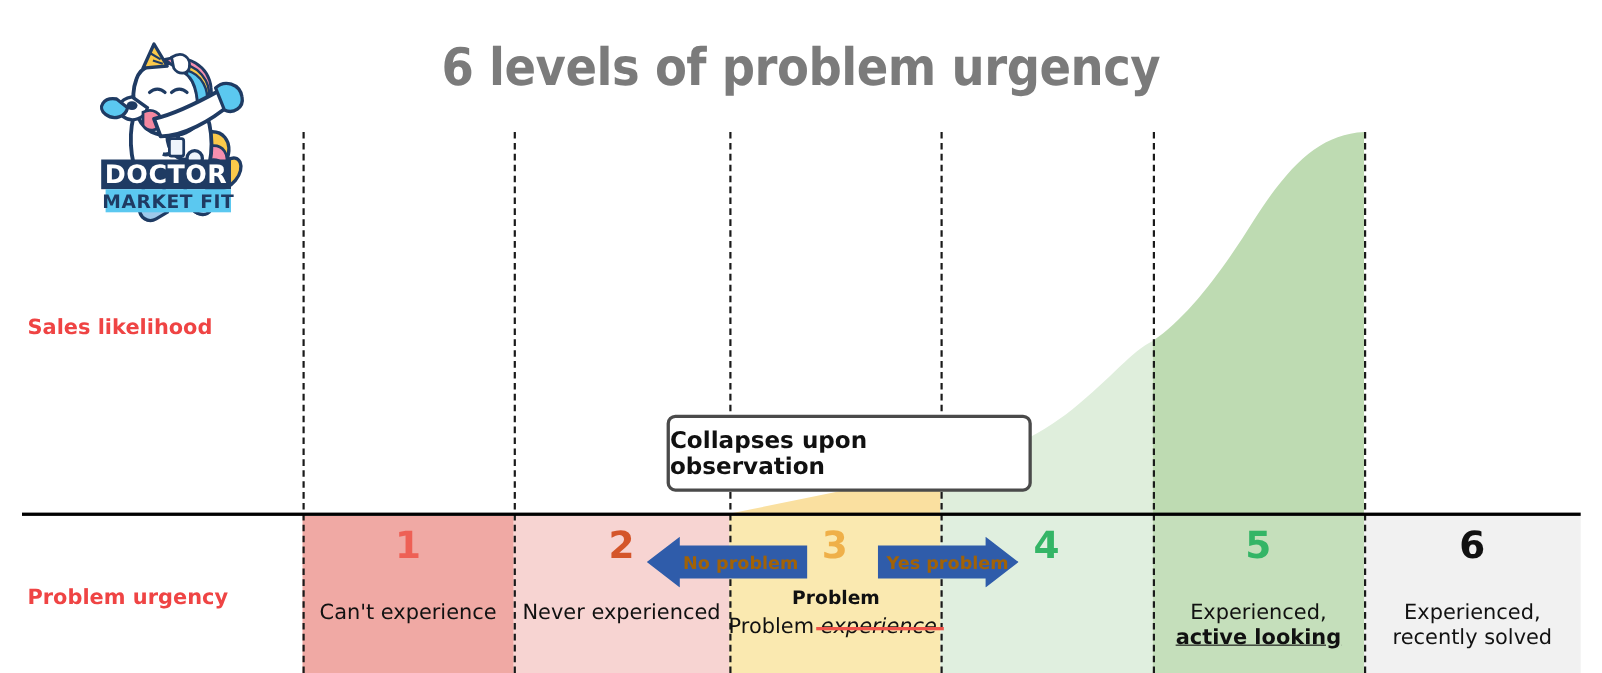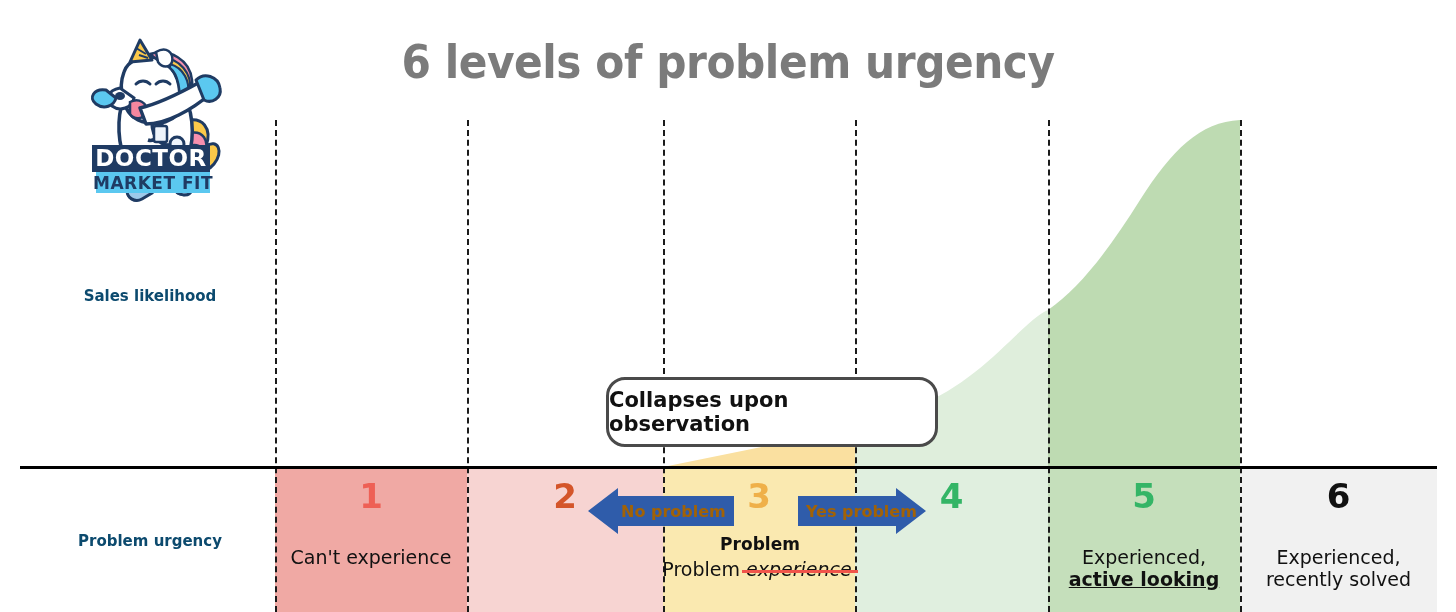--- a/index.html
+++ b/index.html
@@ -50,25 +50,25 @@
     left: 20px;
     top: 466px;
     width: 1417px;
     height: 3px;
     background: #000000;
   }
 
   
   .row-label {
     position: absolute;
-    font-size: 15px;
-    font-weight: 700;
-    color: #0c4a6e;
-    font-family: "DejaVu Sans", sans-serif;
-    text-align: center;
+    font-size: 19px;
+    font-weight: 700;
+    color: #ef4444;
+    font-family: "DejaVu Sans", sans-serif;
+    text-align: left;
     width: 250px;
     left: 25px;
   }
   #lbl-sales { top: 287px; }
   #lbl-urgency { top: 532px; }
 
   
   #cols {
     position: absolute;
     left: 0;
@@ -143,21 +143,21 @@
 
   
   #callout {
     position: absolute;
     left: 606px;
     top: 377px;
     width: 326px;
     height: 64px;
     background: #ffffff;
     border: 3px solid #4a4a4a;
-    border-radius: 19px;
+    border-radius: 8px;
     display: flex;
     align-items: center;
     justify-content: center;
   }
   #callout span {
     font-size: 21px;
     font-weight: 700;
     color: #111111;
     font-family: "DejaVu Sans", sans-serif;
   }
@@ -273,20 +273,21 @@
 
     <div class="col-num" style="left:275px; width:192px; color:#ee6055;">1</div>
     <div class="col-num" style="left:467px; width:196px; color:#d4552a;">2</div>
     <div class="col-num" style="left:663px; width:192px; color:#efb049;">3</div>
     <div class="col-num" style="left:855px; width:193px; color:#34b566;">4</div>
     <div class="col-num" style="left:1048px; width:192px; color:#34b566;">5</div>
     <div class="col-num" style="left:1240px; width:197px; color:#111111;">6</div>
 
     <div class="col-desc" style="left:275px; width:192px;">Can't experience</div>
 
+    <div class="col-desc" style="left:467px; width:196px;">Never experienced</div>
 
     <div class="col-sub" style="left:663px; width:194px;">Problem</div>
     <div class="col-desc" style="left:657px; width:200px; top:558px;"><span>Problem </span><span class="strike">experience</span></div>
 
 
     <div class="col-desc" style="left:1048px; width:192px;"><span>Experienced,</span><br><b>active looking</b></div>
 
     <div class="col-desc" style="left:1240px; width:197px;"><span>Experienced,</span><br><span>recently solved</span></div>
   </div>
 

